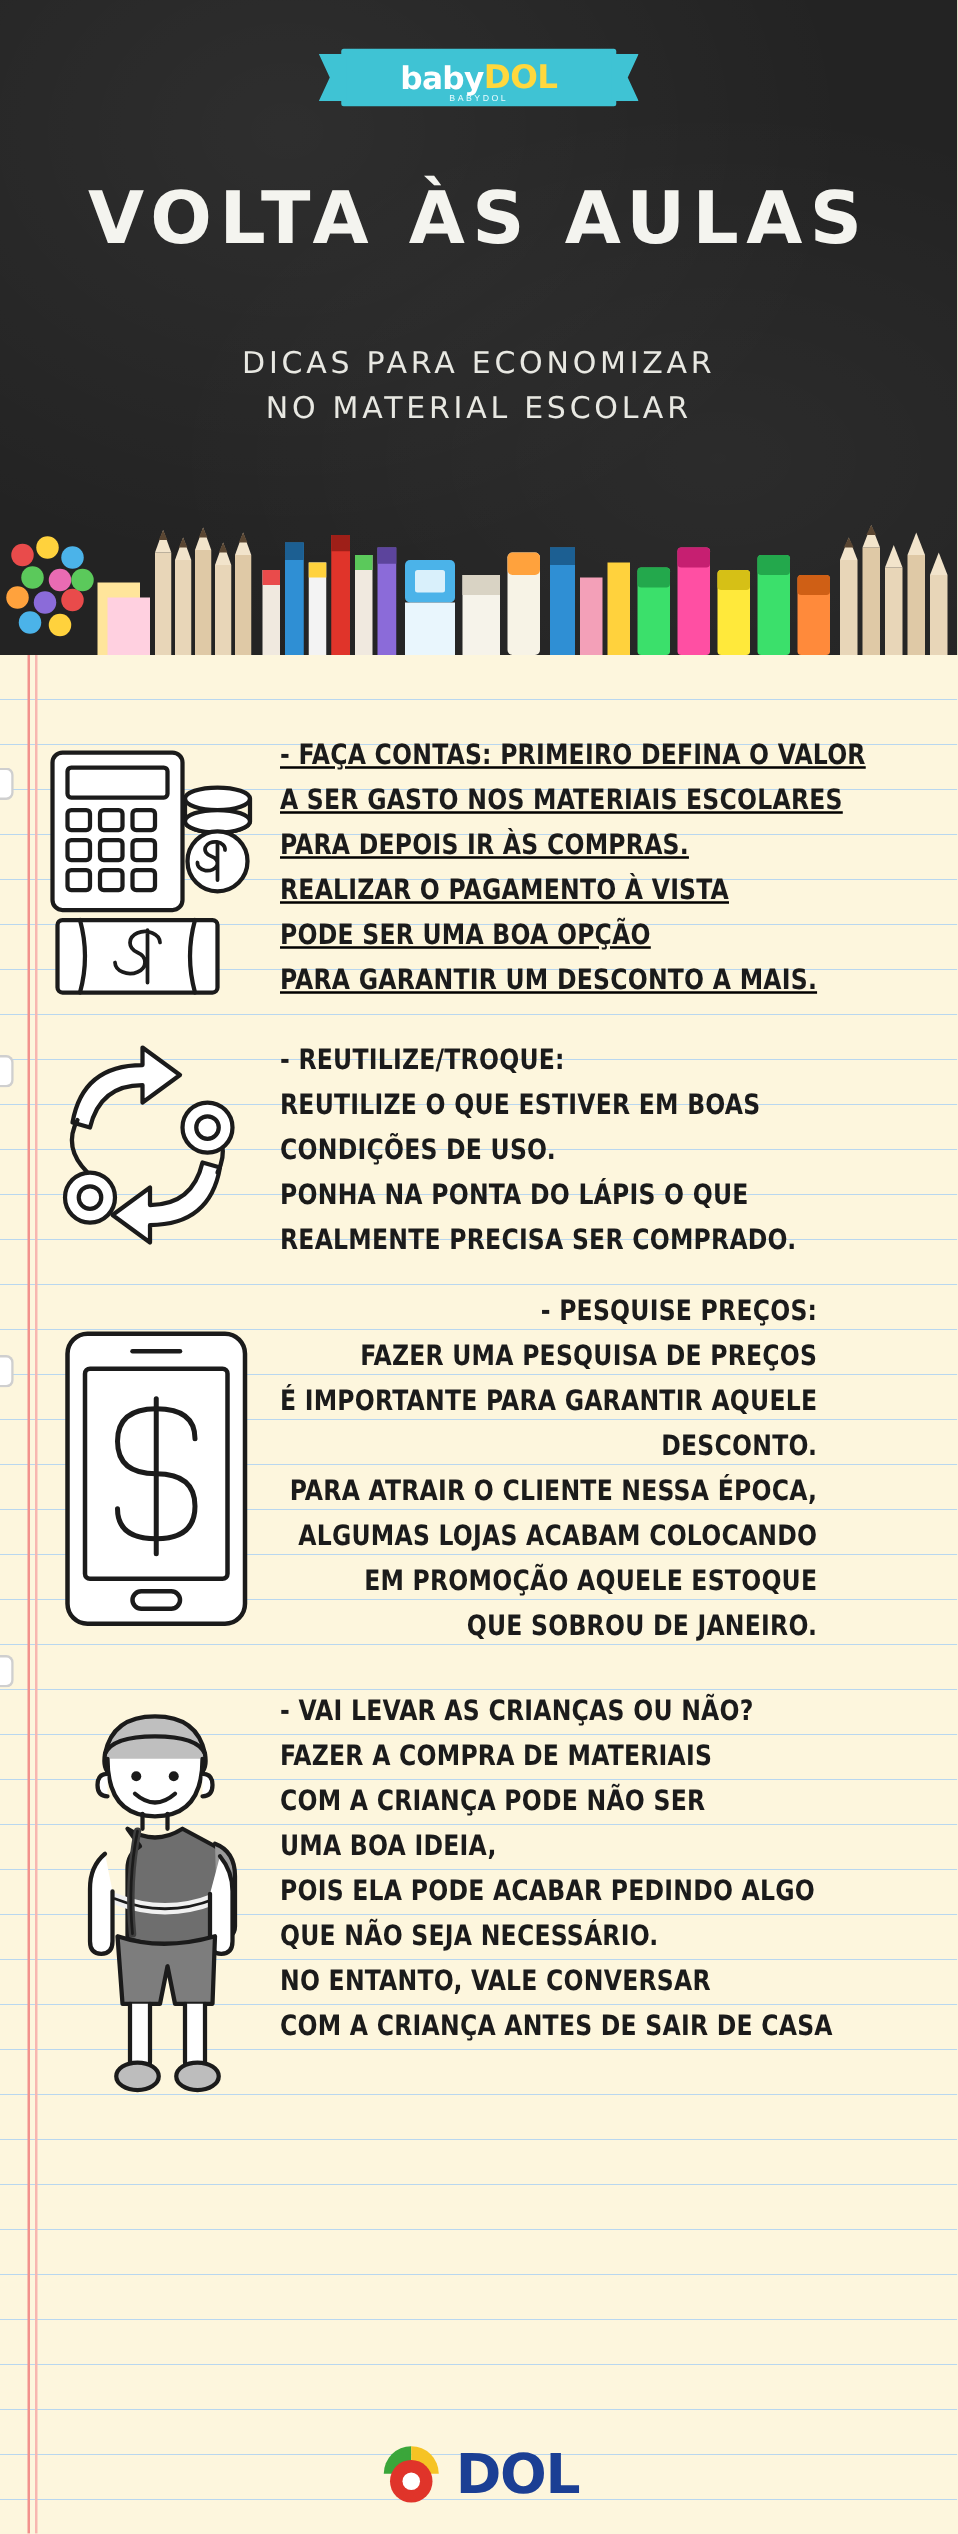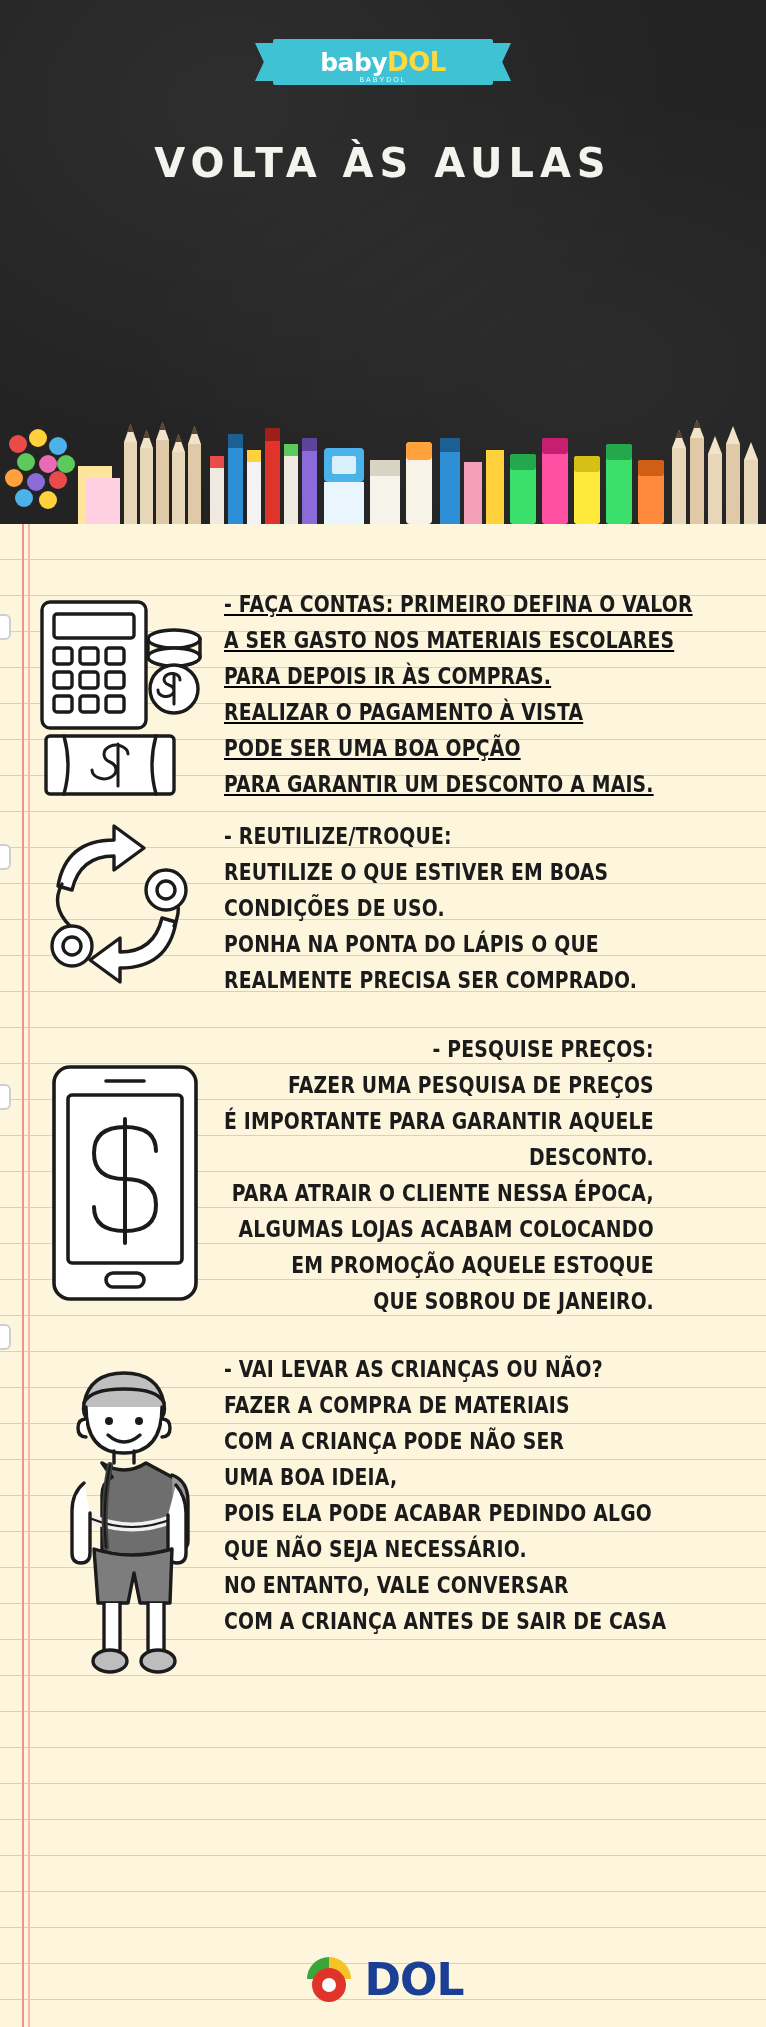--- a/index.html
+++ b/index.html
@@ -83,21 +83,21 @@
     color: #eafcff;
     letter-spacing: 2px;
   }
 
   .board-title {
     position: absolute;
     top: 140px;
     left: 0; right: 0;
     text-align: center;
     font-family: "DejaVu Sans", sans-serif;
-    font-size: 40px;
+    font-size: 58px;
     font-weight: bold;
     color: #f4f4ef;
     letter-spacing: 6px;
   }
   .board-sub {
     position: absolute;
     top: 272px;
     left: 0; right: 0;
     text-align: center;
     color: #e8e8e2;
@@ -184,21 +184,21 @@
     font-size: 22.5px;
     line-height: 36px;
     color: #1b1b1b;
     letter-spacing: 0.2px;
     white-space: nowrap;
     transform: scaleX(0.93);
     transform-origin: left center;
   }
 
   #tip-1 { top: 60px;  left: 24px; text-decoration: underline; }
-  #tip-2 { top: 292px; left: 24px; justify-content: center; }
+  #tip-2 { top: 304px; left: 24px; justify-content: center; }
   #tip-3 { top: 505px; left: 24px; text-align: right; }
   #tip-4 { top: 825px; left: 24px; }
 
   
   .footer {
     position: absolute;
     bottom: 22px;
     left: 0; right: 0;
     display: flex;
     align-items: center;
@@ -224,20 +224,24 @@
     <div class="logo-badge">
       <div class="ribbon">
         <span class="baby">baby</span>
         <span class="dol">DOL</span>
         <span class="sub">BABYDOL</span>
       </div>
     </div>
 
     <div class="board-title">VOLTA ÀS AULAS</div>
 
+    <div class="board-sub">
+      <div>DICAS PARA ECONOMIZAR</div>
+      <div>NO MATERIAL ESCOLAR</div>
+    </div>
 
     <svg class="supplies" viewBox="0 0 766 120" preserveAspectRatio="none">
 
       <g>
         <circle cx="18" cy="40" r="9" fill="#e94b4b"></circle>
         <circle cx="38" cy="34" r="9" fill="#ffd23d"></circle>
         <circle cx="58" cy="42" r="9" fill="#4bb3e9"></circle>
         <circle cx="26" cy="58" r="9" fill="#5bc95b"></circle>
         <circle cx="48" cy="60" r="9" fill="#e96bb3"></circle>
         <circle cx="14" cy="74" r="9" fill="#ffa23d"></circle>

